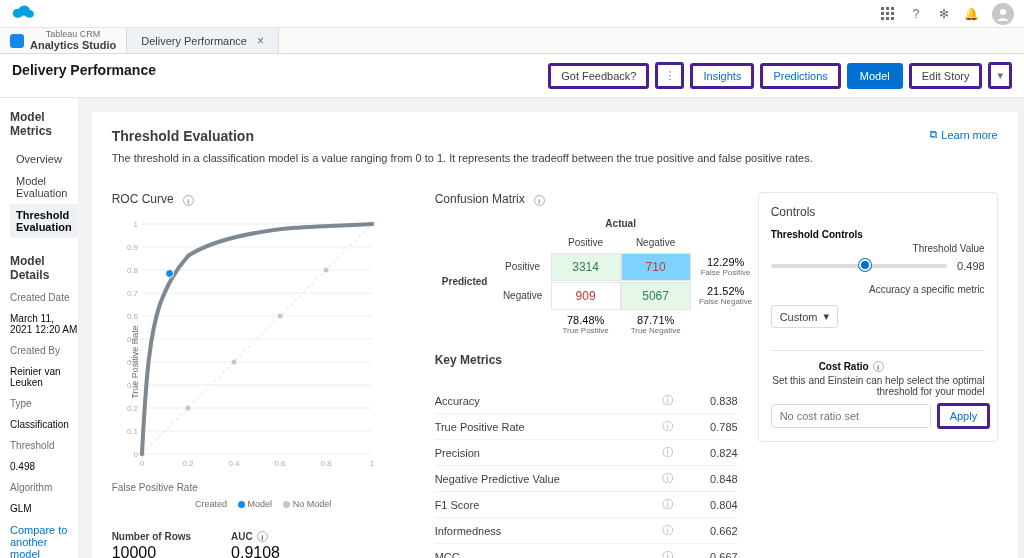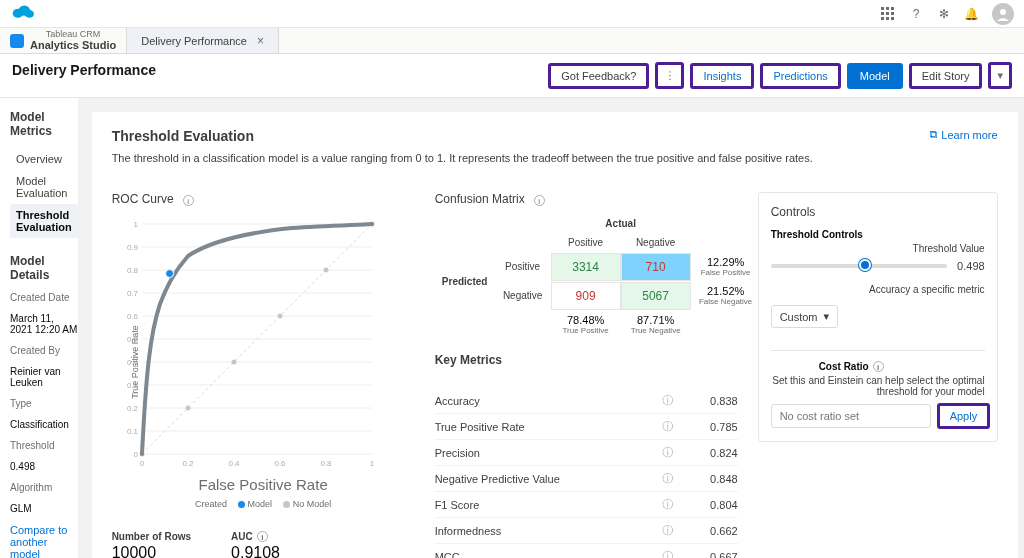--- a/index.html
+++ b/index.html
@@ -46,21 +46,21 @@
   .desc { font-size: 11px; color: #3e3e3c; margin-top: 8px; }
   .cols { display: flex; gap: 20px; margin-top: 28px; align-items: flex-start; }
   .col { flex: 1 1 0; min-width: 0; }
   .col h4 { font-size: 12px; font-weight: 400; margin-bottom: 8px; display: flex; gap: 9px; align-items: flex-end; }
   .info-i { width: 11px; height: 11px; border: 1px solid #b0adab; border-radius: 50%; font-size: 8px; line-height: 11px; text-align: center; color: #706e6b; display: inline-block; }
   
   .chart-wrap { position: relative; }
   .chart { width: 280px; height: 260px; position: relative; }
   .chart svg { width: 100%; height: 100%; }
   .axis-label-y { position: absolute; left: -14px; top: 50%; transform: translateY(-50%) rotate(-90deg); font-size: 9px; color: #706e6b; white-space: nowrap; }
-  .axis-label-x { text-align: center; font-size: 15px; color: #706e6b; margin-top: 2px; }
+  .axis-label-x { font-size: 10px; color: #706e6b; margin-top: 8px; }
   .legend { text-align: center; font-size: 9px; color: #706e6b; margin-top: 6px; }
   .legend .dot { display: inline-block; width: 7px; height: 7px; border-radius: 50%; margin: 0 3px 0 8px; vertical-align: middle; }
   .legend .dot.model { background: #1589ee; }
   .legend .dot.nomodel { background: #c9c7c5; }
   .summary-row { display: flex; gap: 40px; margin-top: 22px; }
   .summary-item .lbl { font-size: 10px; color: #3e3e3c; font-weight: 600; display: flex; gap: 4px; align-items: center; }
   .summary-item .val { font-size: 16px; font-weight: 400; color: #080707; margin-top: 2px; }
   
   .cm { font-size: 10px; }
   .cm-grid { display: grid; grid-template-columns: 60px 56px 70px 70px 70px; grid-auto-rows: auto; align-items: center; }

